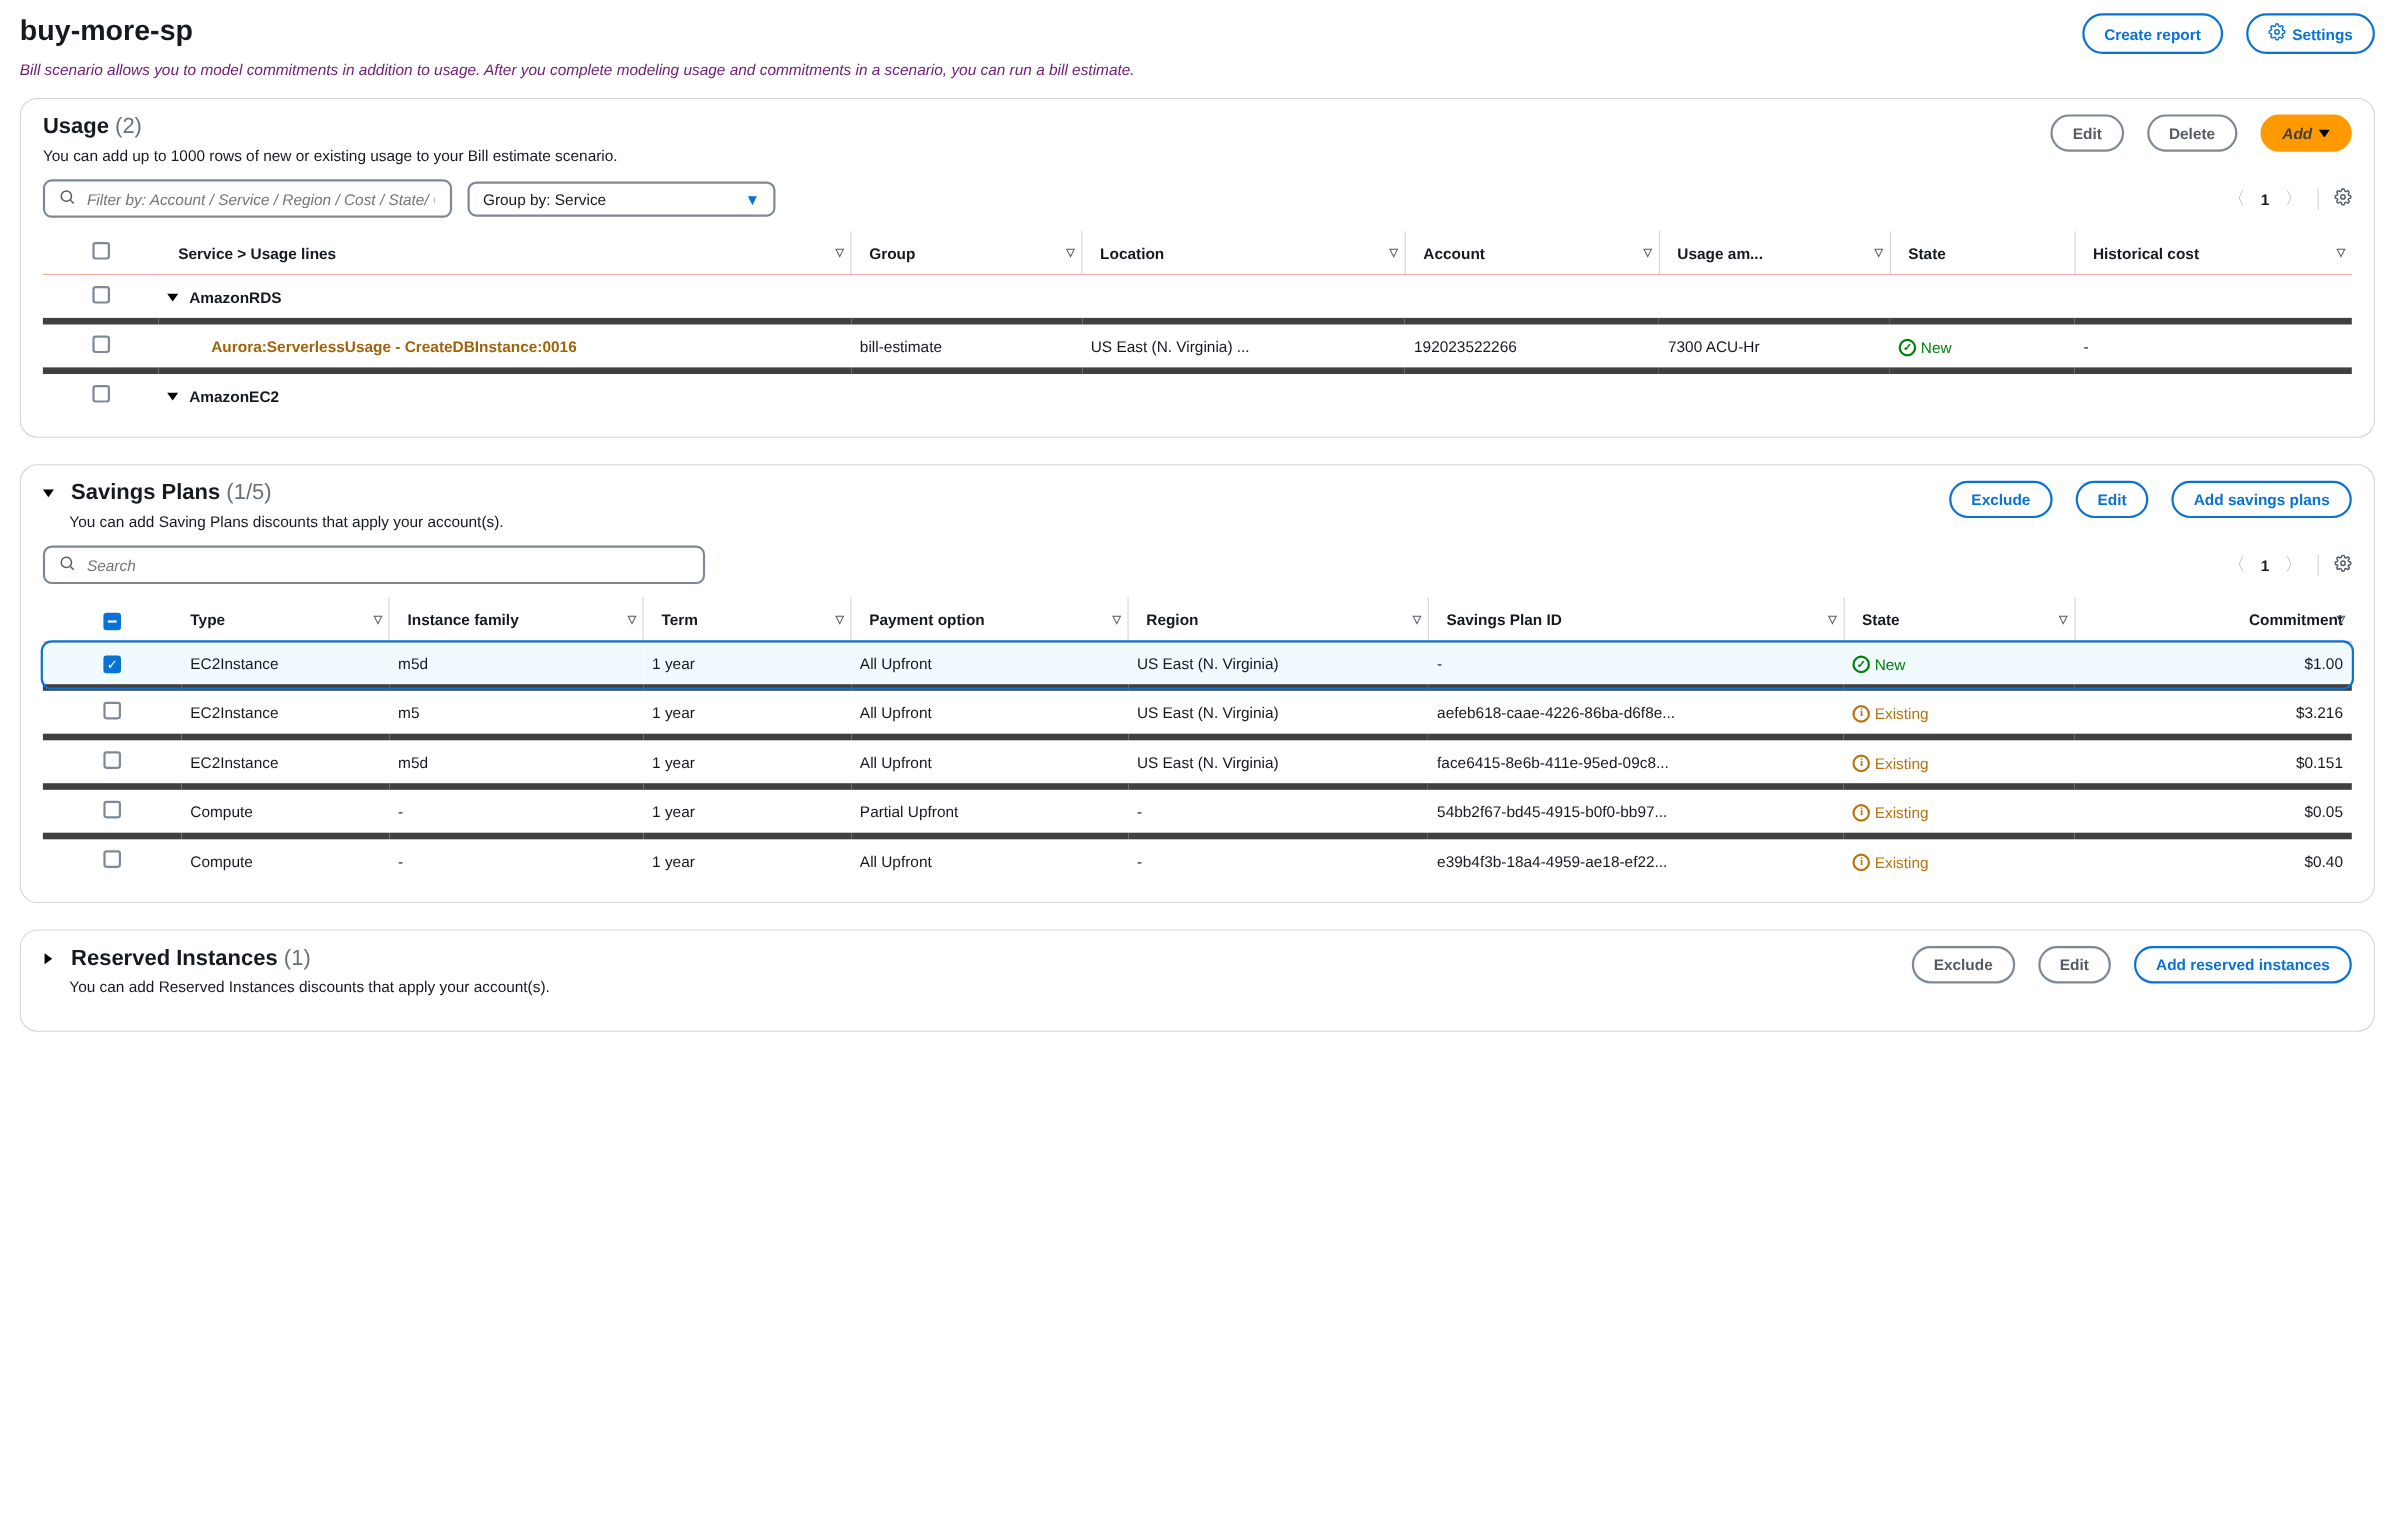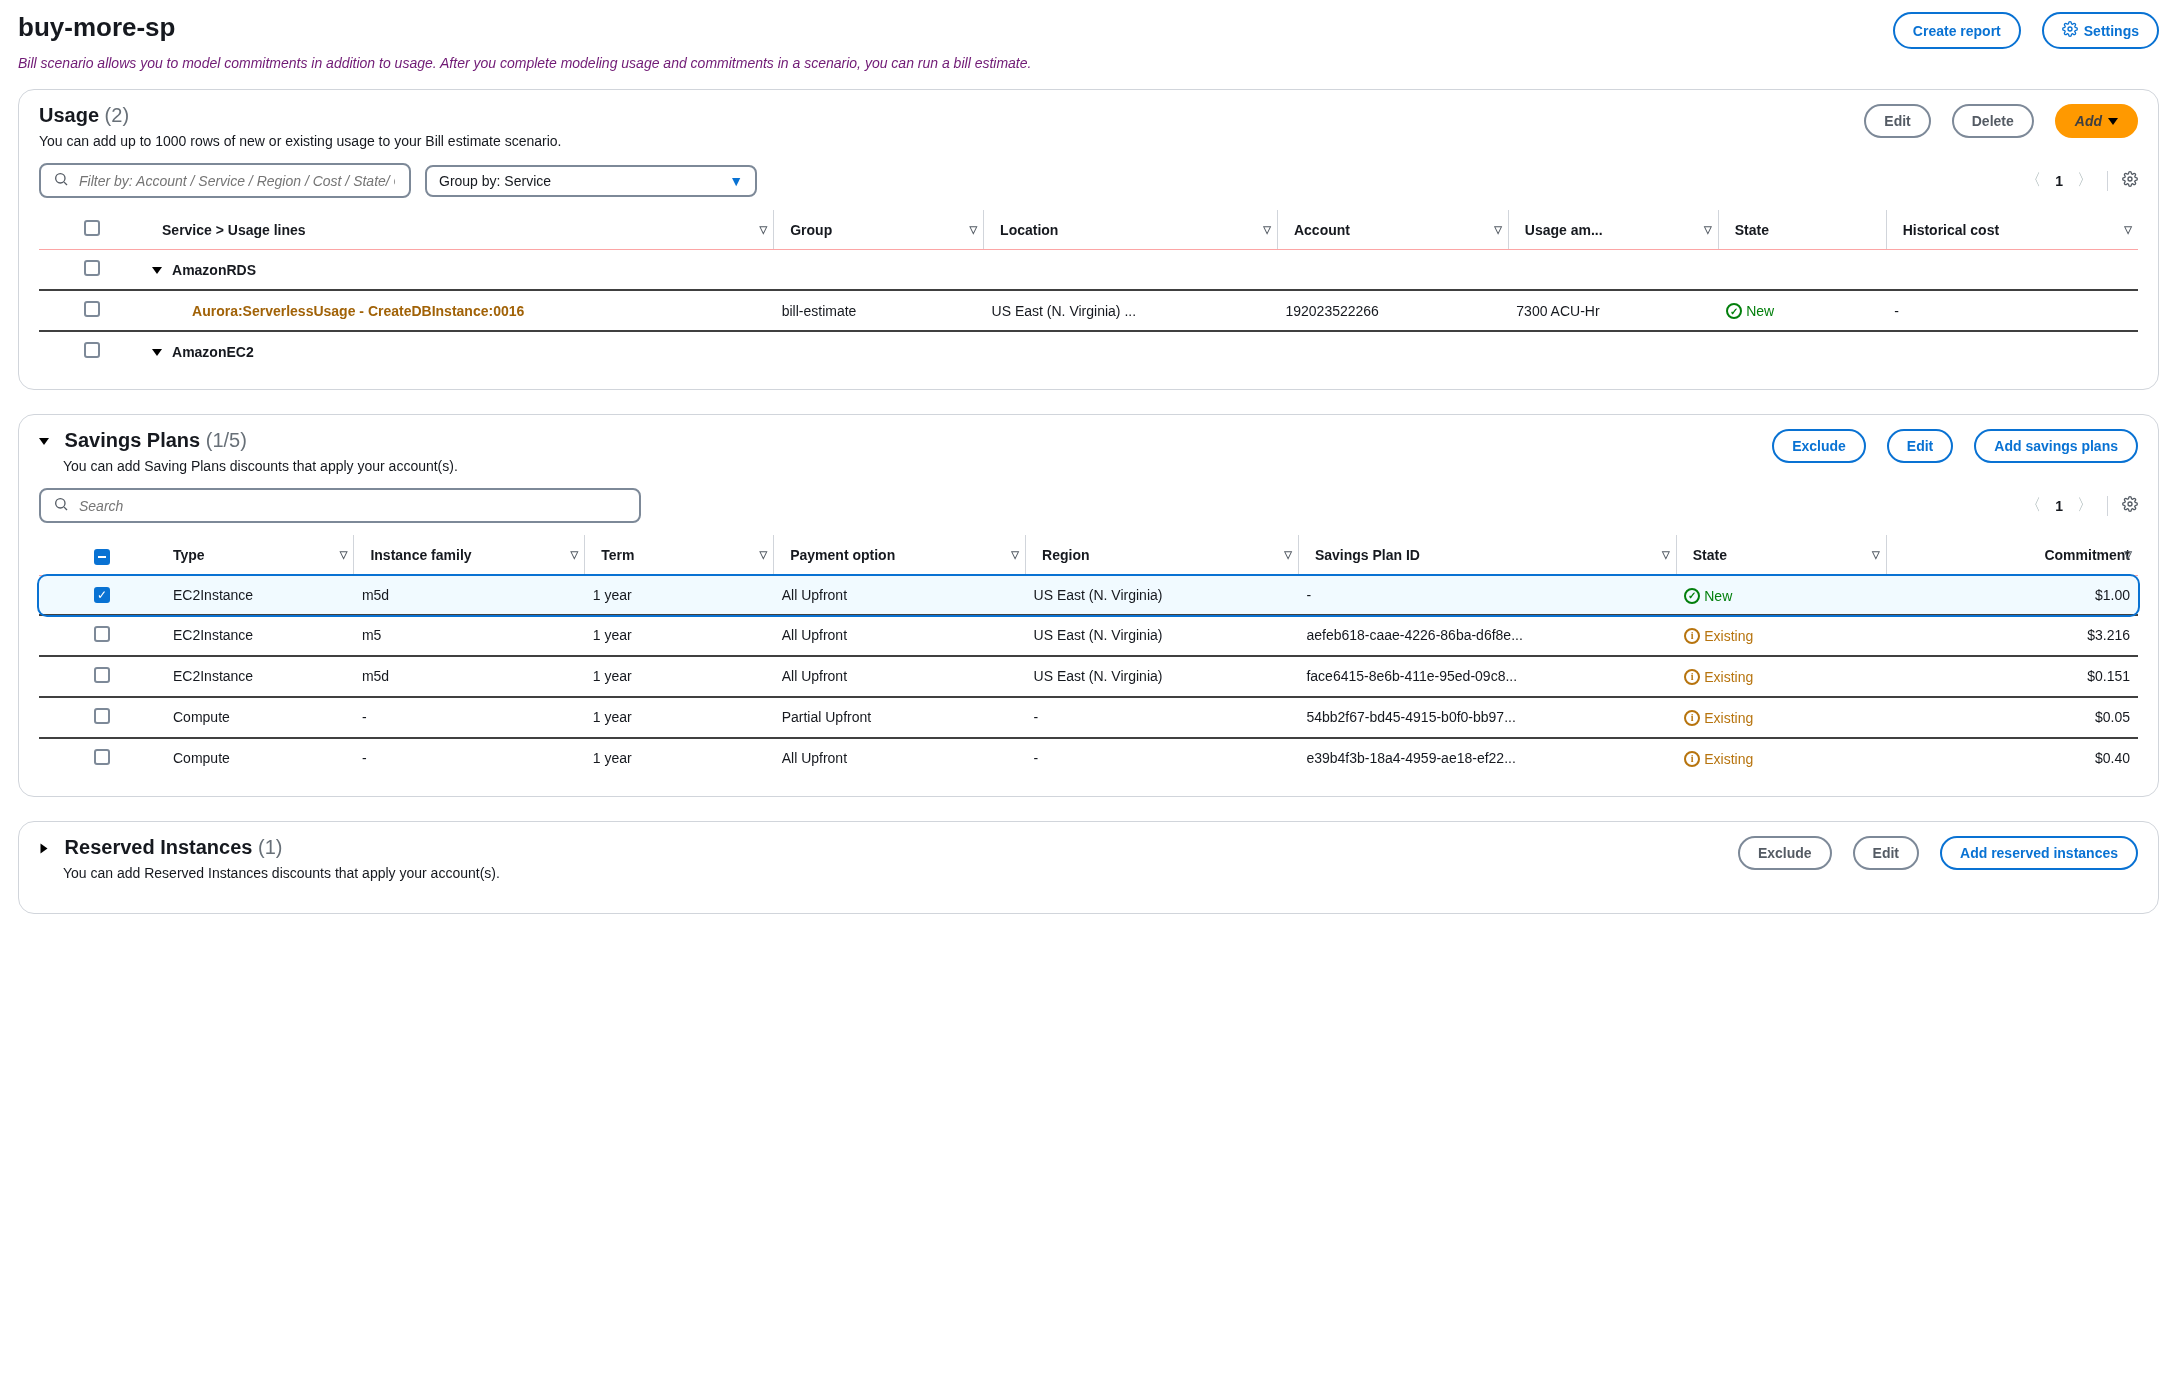--- a/index.html
+++ b/index.html
@@ -52,38 +52,38 @@
     border: 2px solid #7d8998;
     border-radius: 8px;
     padding: 6px 12px;
     display: flex;
     align-items: center;
     gap: 8px;
     font-size: 14px;
   }
   .search-box input { border: none; outline: none; font-size: 14px; width: 320px; font-style: italic; color: #687078; background: transparent; }
   .sp-search input { width: 550px; }
-  .select-box { justify-content: space-between; width: 332px; color: #16191f; }
+  .select-box { justify-content: space-between; width: 280px; color: #16191f; }
   .select-caret { color: #0972d3; }
   .pager { display: flex; align-items: center; gap: 14px; margin-left: auto; color: #687078;}
   .pager .num { color: #16191f; font-weight: 700; }
   .divider-v { width:1px; height:20px; background:#d1d5db; }
   table { width: 100%; border-collapse: collapse; margin-top: 12px; }
   th {
     text-align: left;
     font-weight: 700;
     font-size: 14px;
     padding: 10px 8px;
     border-bottom: 1px solid #fca5a5;
     position: relative;
   }
   th .sort-caret { font-size:10px; color:#545b64; margin-left:4px; position:absolute; right:6px; top:14px;}
   th.sep { border-left: 1px solid #d1d5db; padding-left:16px;}
   td { padding: 10px 8px; font-size: 14px; vertical-align: middle; }
-  tr.datarow { border-bottom: 2px solid #404040; }
+  tr.datarow { border-bottom: 6px solid #404040; }
   tr.datarow:last-child { border-bottom: none; }
   .chk {
     width:16px; height:16px; border:2px solid #7d8998; border-radius:3px; display:inline-flex; align-items:center; justify-content:center; background:#fff;
   }
   .chk.checked { background:#0972d3; border-color:#0972d3; color:#fff; font-size:12px; }
   .chk.indet { background:#0972d3; border-color:#0972d3; }
   .chk.indet::after { content:""; width:8px; height:2px; background:#fff; }
   .caret-toggle { display:inline-block; width:0;height:0; border-left:5px solid transparent; border-right:5px solid transparent; border-top:7px solid #000; margin-right:10px; vertical-align:middle;}
   .caret-toggle.right { transform: rotate(-90deg);}
   .group-label { font-weight:700; }

